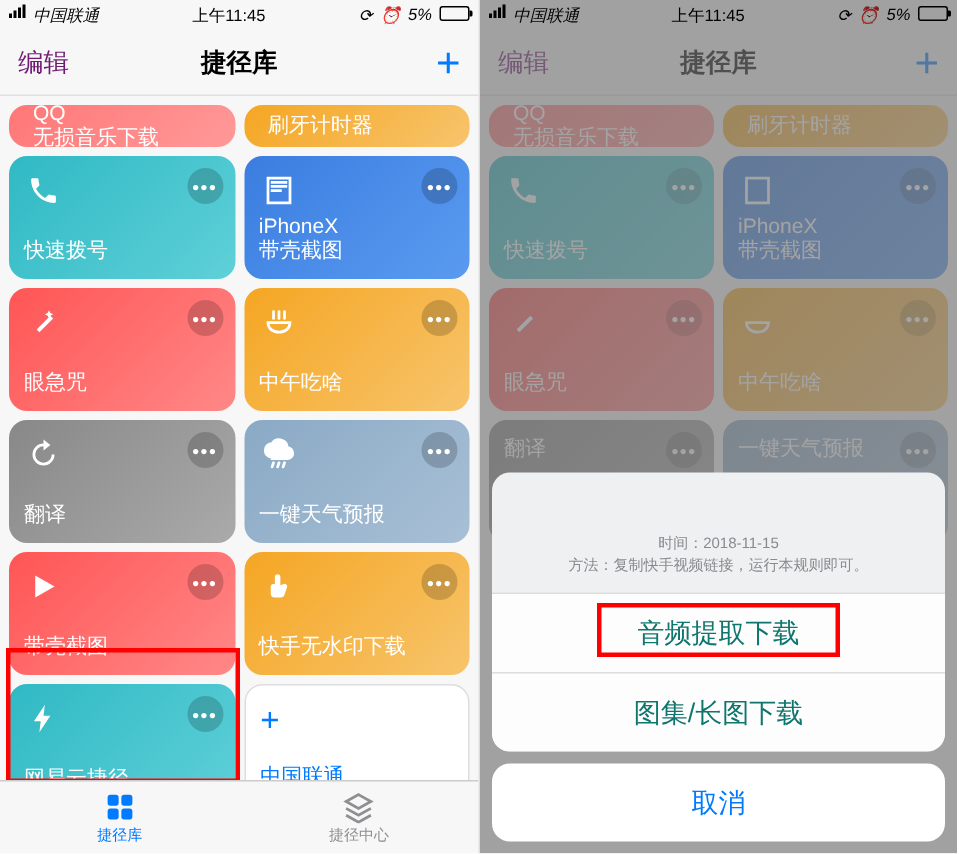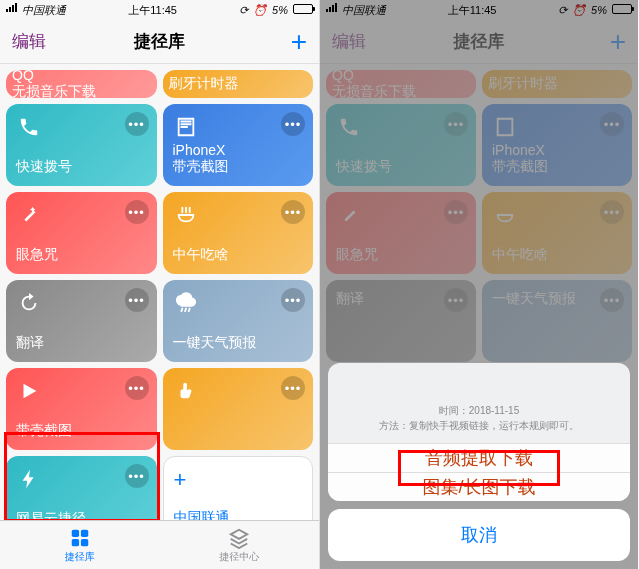--- a/index.html
+++ b/index.html
@@ -17,41 +17,41 @@
 .battery::after { content:''; position:absolute; right:-3px; top:2px; width:2px; height:4px; background:#000; border-radius:0 1px 1px 0; }
 .battery-fill { height:100%; width:10%; background:#f33; }
 
 .navbar { height: 44px; display: flex; align-items: center; justify-content: space-between; padding: 0 12px; background: #f7f7f7; border-bottom: 1px solid #e0e0e0; }
 .nav-btn { color: #701a75; font-size: 17px; }
 .nav-title { font-size: 17px; font-weight: 600; color: #000; position: absolute; left: 50%; transform: translateX(-50%); }
 .plus { font-size: 28px; font-weight: 300; color: #007aff; line-height: 1; }
 
 .grid { padding: 6px; display: grid; grid-template-columns: 1fr 1fr; gap: 6px; }
 .card { border-radius: 12px; padding: 10px; height: 82px; position: relative; color: #fff; display: flex; flex-direction: column; justify-content: space-between; }
-.card.half { height: 28px; padding: 4px 6px; justify-content: center; }
+.card.half { height: 28px; padding: 4px 16px; justify-content: center; }
 .card-icon { width: 26px; height: 26px; display: flex; align-items: center; justify-content: center; }
 .card-icon svg { width: 22px; height: 22px; fill: #fff; }
 .card-label { font-size: 14px; font-weight: 500; }
 .more { position: absolute; top: 8px; right: 8px; width: 24px; height: 24px; border-radius: 50%; background: rgba(0,0,0,0.18); display: flex; align-items: center; justify-content: center; color: #fff; font-size: 13px; letter-spacing: 1px; }
 .create-card { background: #fff; border: 1px solid #ddd; color: #007aff; }
 .create-card .plus-sm { font-size: 22px; font-weight: 400; }
 .create-card .card-label { color: #007aff; }
 
 .red-box { border: 3px solid #f00; position: absolute; pointer-events: none; }
 
 .tabbar { position: absolute; bottom: 0; left: 0; right: 0; height: 49px; background: #f7f7f7; border-top: 1px solid #ccc; display: flex; }
 .tab { flex: 1; display: flex; flex-direction: column; align-items: center; justify-content: center; gap: 1px; font-size: 10px; color: #8e8e93; }
 .tab.active { color: #007aff; }
 .tab svg { width: 24px; height: 22px; }
 
 .scrim { position: absolute; inset: 0; background: rgba(0,0,0,0.35); }
 .sheet { position: absolute; left: 8px; right: 8px; bottom: 8px; }
 .sheet-group { background: #eef0f1; border-radius: 12px; overflow: hidden; margin-bottom: 8px; }
 .sheet-header { padding: 10px 14px; text-align: center; font-size: 10px; color: #8a8a8e; line-height: 1.5; border-bottom: 1px solid #ddd; margin-top: 30px; }
-.sheet-item { padding: 2px; text-align: center; font-size: 18px; color: #c2410c; border-bottom: 1px solid #ddd; background: #fdfdfe; }
+.sheet-item { padding: 14px; text-align: center; font-size: 18px; color: #0f766e; border-bottom: 1px solid #ddd; background: #fdfdfe; }
 .sheet-item:last-child { border-bottom: none; }
 .sheet-cancel { background: #fff; border-radius: 12px; padding: 14px; text-align: center; font-size: 18px; color: #007aff; font-weight: 500; }
 </style>
 </head>
 <body>
 
 <div class="screen">
   <div class="statusbar">
     <div class="sb-left">
         <span class="signal">
@@ -153,20 +153,21 @@
         </span>
       <span class="card-label">带壳截图</span>
     </div>
     <div class="card" style="background:linear-gradient(135deg,#f5a623,#f7c46c)">
       <span class="more">•••</span>
       <span class="card-icon">
           <svg viewBox="0 0 24 24">
             <path d="M9 11V5a2 2 0 014 0v6l3-1c1 0 2 1 2 2l-2 6c-.5 1-1 2-3 2h-4c-2 0-3-1-3-3v-5c0-1 1-2 3-2z"></path>
           </svg>
         </span>
+      <span class="card-label">快手无水印下载</span>
     </div>
 
     <div class="card" style="background:linear-gradient(135deg,#2fb9c4,#5fd0d8)">
       <span class="more">•••</span>
       <span class="card-icon">
           <svg viewBox="0 0 24 24">
             <path d="M13 2L5 14h5l-1 8 8-12h-5z"></path>
           </svg>
         </span>
       <span class="card-label">网易云捷径</span>

